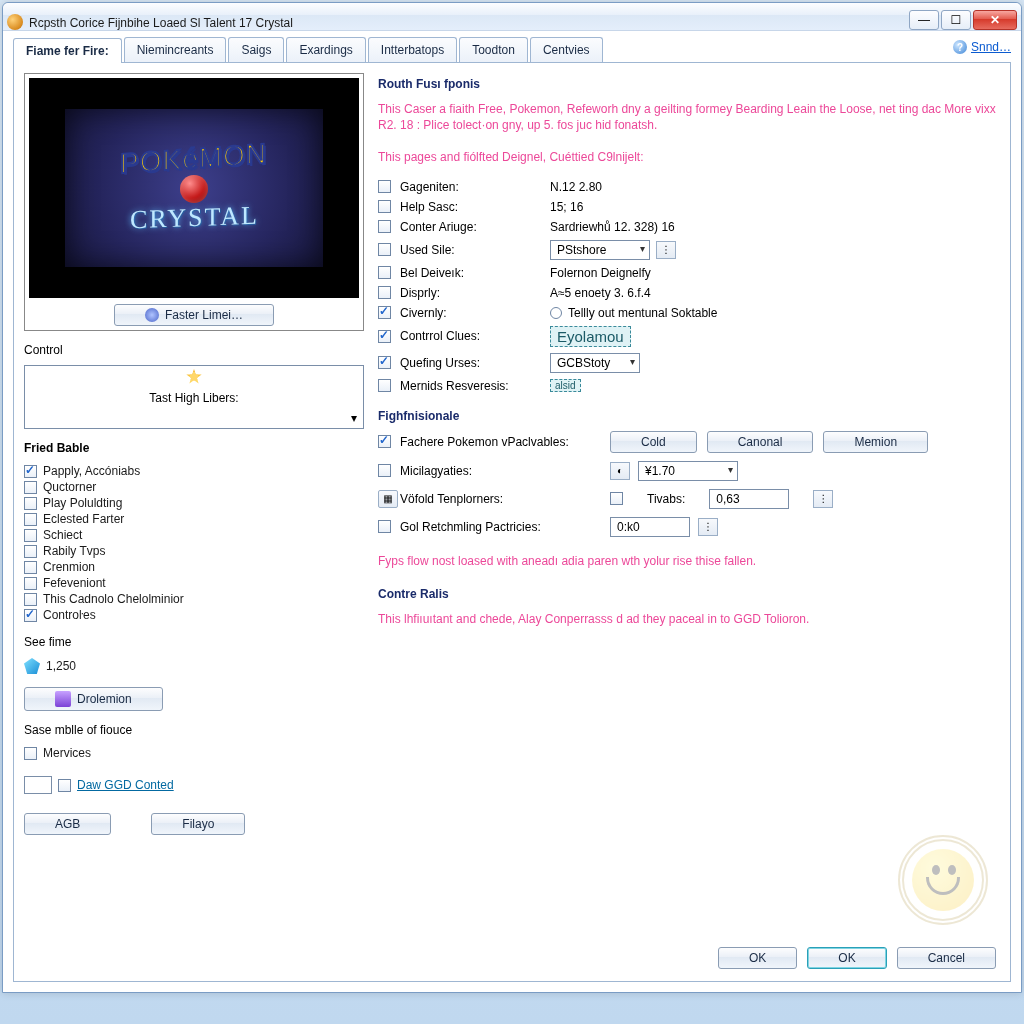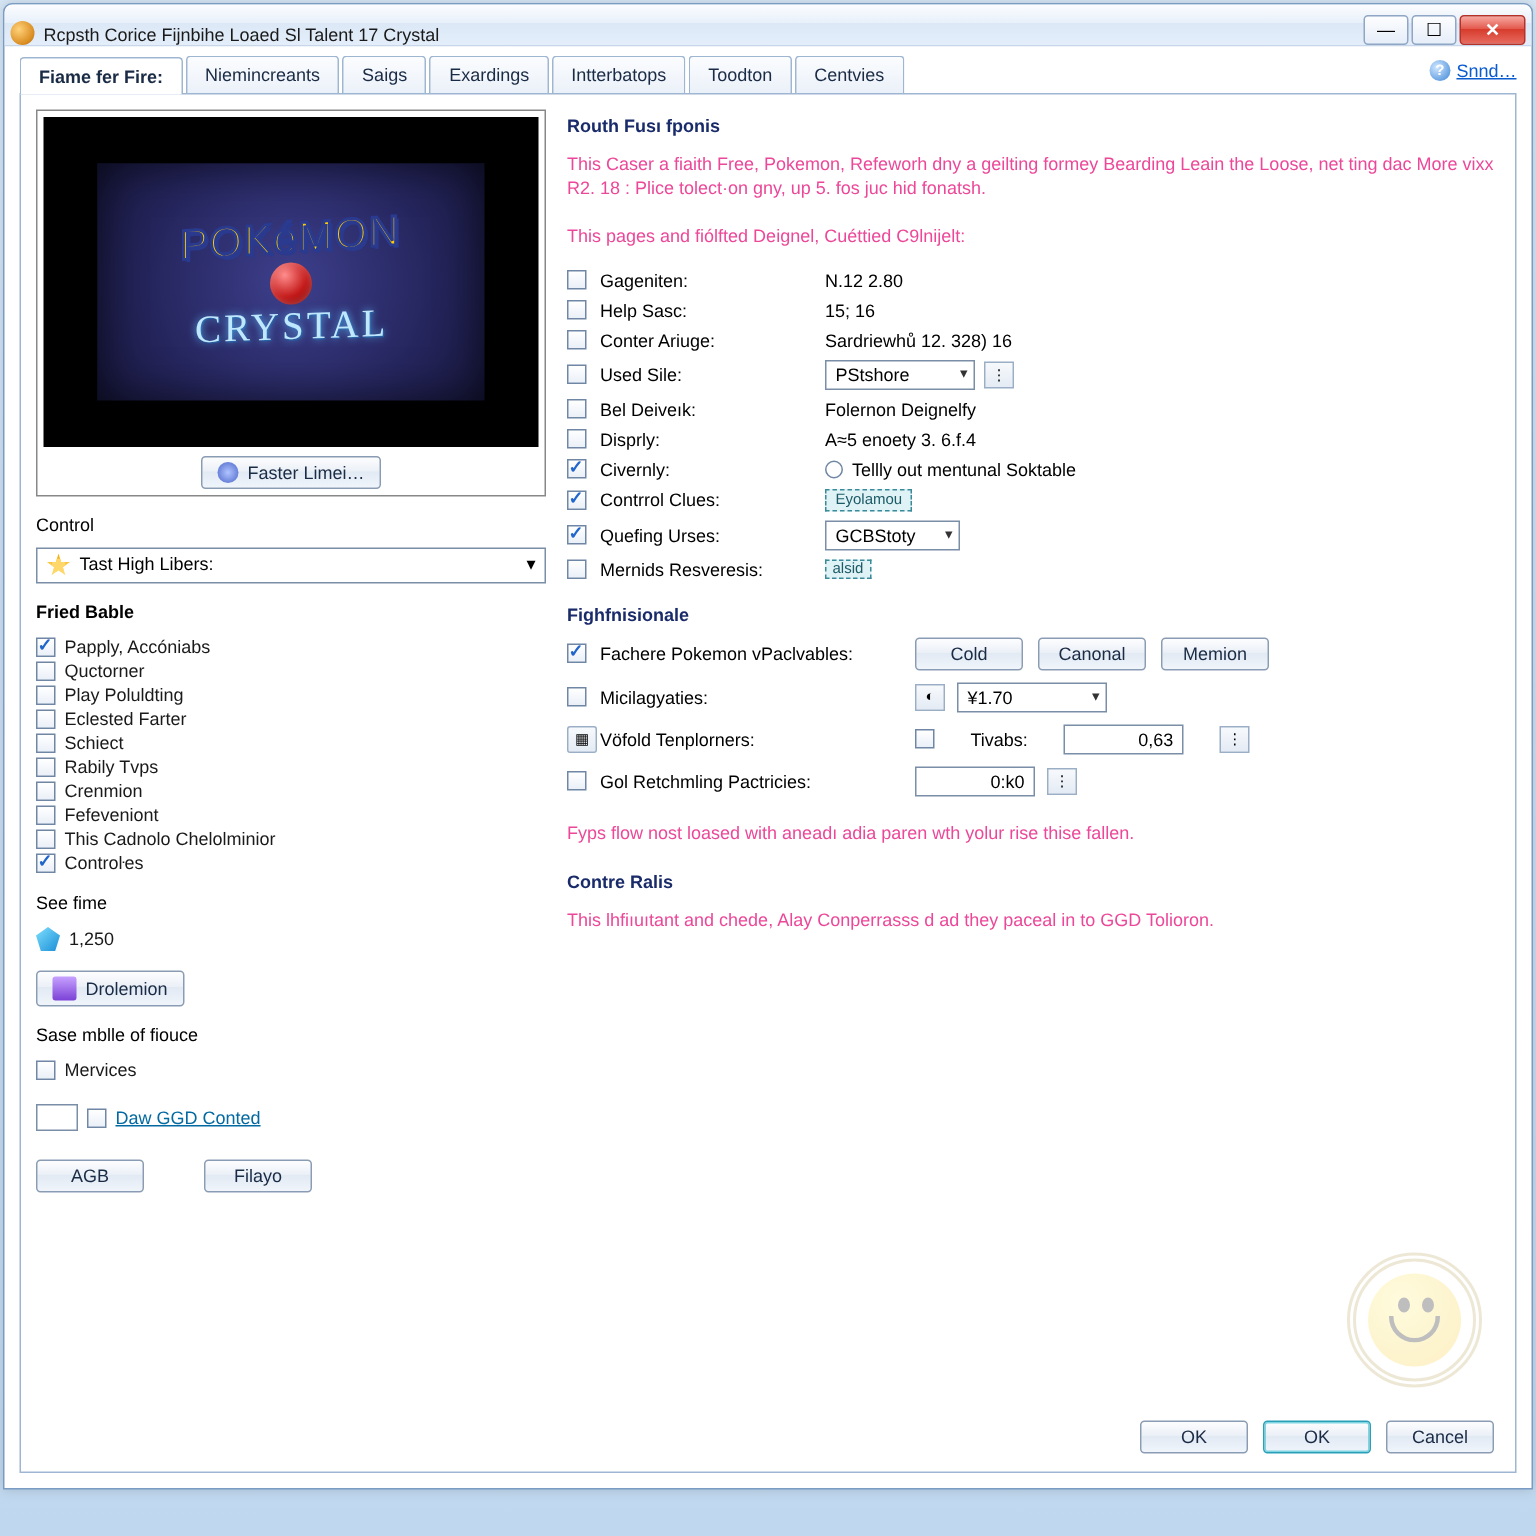--- a/index.html
+++ b/index.html
@@ -27,46 +27,46 @@
 .left { width: 340px; display: flex; flex-direction: column; gap: 8px; }
 .right { flex: 1; display: flex; flex-direction: column; gap: 6px; }
 
 .preview-box { border: 1px solid #888; padding: 4px; background: #fff; }
 .preview { width: 100%; height: 220px; background: #000; display: flex; align-items: center; justify-content: center; }
 .gamecard { width: 78%; height: 72%; background: radial-gradient(circle at 50% 50%, #3d3f8c 0%, #26265f 60%, #17173d 100%); display: flex; flex-direction: column; align-items: center; justify-content: center; gap: 6px; box-shadow: inset 0 0 30px rgba(0,0,0,.6); }
 .poke-logo { font-family: Impact, sans-serif; font-size: 28px; letter-spacing: 1px; color: #ffcc00; -webkit-text-stroke: 2px #2a3a8f; text-shadow: 2px 2px 0 #2a3a8f; transform: skewY(-4deg); }
 .crystal-logo { font-family: 'Comic Sans MS', cursive; font-size: 26px; color: #bfe8ff; text-shadow: 0 0 6px #5fbfff, 1px 1px 0 #1e4b8e; letter-spacing: 2px; transform: skewY(-2deg); }
 .orb { width: 28px; height: 28px; border-radius: 50%; background: radial-gradient(circle at 35% 30%, #ff8d8d, #c41919 55%, #6e0000); box-shadow: 0 0 6px rgba(255,255,255,.3) inset; margin-top: -6px; margin-bottom: -6px; }
 
-.btn { border: 1px solid #8a9cb3; border-radius: 3px; background: linear-gradient(180deg, #fdfdfe, #ebf0f7 45%, #e1e9f3 46%, #f0f5fb); padding: 3px 10px; color: #1a2b45; min-width: 72px; text-align: center; }
+.btn { border: 1px solid #8a9cb3; border-radius: 3px; background: linear-gradient(180deg, #fdfdfe, #ebf0f7 45%, #e1e9f3 46%, #f0f5fb); padding: 3px 30px; color: #1a2b45; min-width: 72px; text-align: center; }
 .btn.icon { display: inline-flex; align-items: center; gap: 6px; }
 .btn-row { display: flex; justify-content: center; margin-top: 6px; }
 
 .group-title { font-weight: 400; color: #000; margin-top: 4px; }
 .group-title.bold { font-weight: 700; }
 .row { display: flex; align-items: center; gap: 6px; padding: 1px 0; }
 .row label, .row span { color: #1a1a1a; }
 .sel { border: 1px solid #7a8ea8; padding: 2px 20px 2px 6px; background: #fff; position: relative; min-width: 100px; }
 .sel::after { content: '▾'; position: absolute; right: 4px; top: 2px; color: #333; font-size: 10px; }
-.dd-full { display: flex; gap: 6px; border: 1px solid #7a8ea8; padding: 3px 6px; background: #fff; }
+.dd-full { display: flex; align-items: center; gap: 6px; border: 1px solid #7a8ea8; padding: 3px 6px; background: #fff; flex-direction: column; }
 .dd-full .arrow { margin-left: auto; }
 
 .chk { display: inline-block; width: 13px; height: 13px; border: 1px solid #6f86a4; background: linear-gradient(180deg,#fff,#eaf0f8); position: relative; flex-shrink: 0; }
 .chk.checked::after { content: '✓'; position: absolute; top: -3px; left: 0; color: #2266cc; font-size: 12px; font-weight: bold; }
 .radio { display: inline-block; width: 12px; height: 12px; border: 1px solid #6f86a4; border-radius: 50%; background: #fff; flex-shrink: 0; }
 
-.numbox { border: 1px solid #7a8ea8; padding: 2px 6px; background: #fff; min-width: 80px; text-align: right; }
+.numbox { border: 1px solid #7a8ea8; padding: 2px 6px; background: #fff; min-width: 80px; }
 .link { color: #0369a1; text-decoration: underline; }
 .micro { width: 20px; height: 18px; border: 1px solid #9aaec6; background: linear-gradient(180deg,#f7f9fc,#e4ebf4); display: inline-flex; align-items: center; justify-content: center; font-size: 10px; }
 
 .section-h { font-weight: 700; color: #1a2b6a; margin: 4px 0 2px 0; }
 .desc { color: #ec4899; line-height: 1.35; margin: 2px 0 8px 0; }
 .kvgrid { display: grid; grid-template-columns: 22px 150px 1fr; row-gap: 6px; align-items: center; }
 .kvgrid .valcell { display: flex; align-items: center; gap: 6px; }
-.tag { border: 1px dashed #3a8a9a; padding: 1px 6px; background: #dff2f5; color: #1b5a66; font-size: 10px; }
+.tag { border: 1px dashed #3a8a9a; padding: 1px 6px; background: #dff2f5; color: #1b5a66; font-size: 15px; }
 
 .fg2 { display: grid; grid-template-columns: 22px 210px 1fr; row-gap: 8px; align-items: center; }
 .btns-inline { display: flex; gap: 10px; }
 
 .bottom-btns { position: absolute; right: 14px; bottom: 12px; display: flex; gap: 10px; }
 .btn.default { border-color: #2aa0b8; box-shadow: 0 0 0 1px #7fd4e2 inset; }
 .left-bottom { display: flex; gap: 40px; margin-top: 10px; }
 
 .smiley-seal { position: absolute; right: 22px; bottom: 56px; width: 90px; height: 90px; opacity: .25; }
 .smiley-seal .ring { position: absolute; inset: 0; border: 6px double #b9a35a; border-radius: 50%; }

